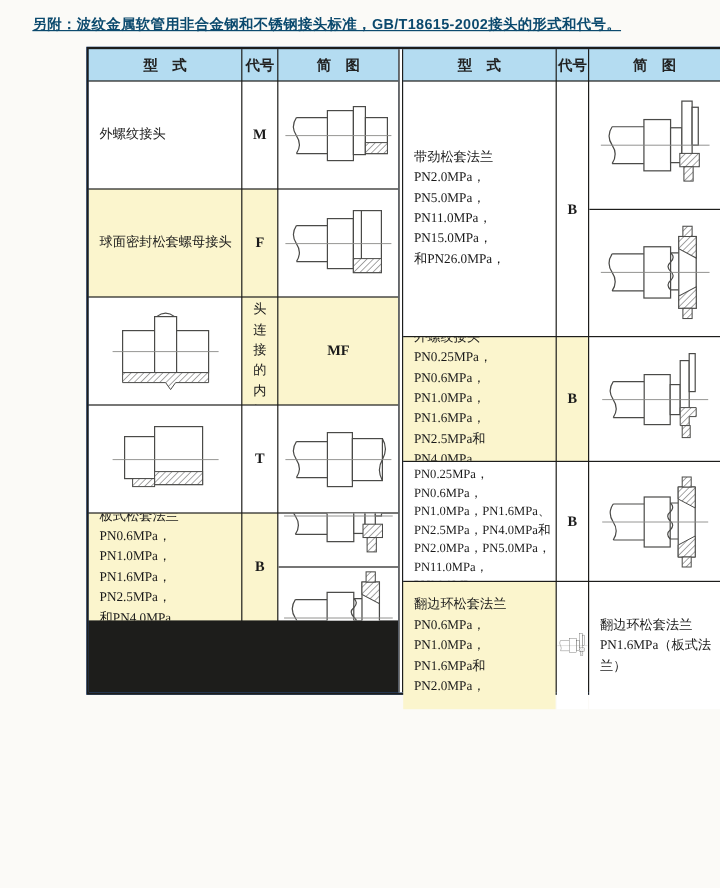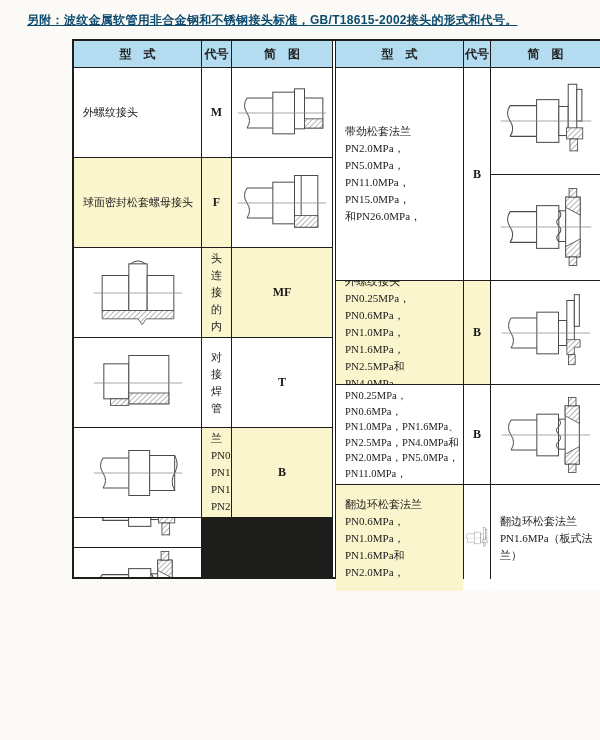--- a/index.html
+++ b/index.html
@@ -118,21 +118,20 @@
             <svg viewBox="0 0 110 96" preserveAspectRatio="xMidYMid meet">
               <rect class="s" x="14" y="25" width="30" height="42"></rect>
               <rect class="s" x="44" y="15" width="48" height="58"></rect>
               <rect class="h" x="44" y="60" width="48" height="13"></rect>
               <rect class="h" x="22" y="67" width="22" height="8"></rect>
               <line class="c" x1="2" y1="48" x2="108" y2="48"></line>
             </svg>
           </div>
       </div>
 
-      <div class="cell type">对接焊管</div>
       <div class="cell code">T</div>
       <div class="cell diag">
         <div class="dg">
             <svg viewBox="0 0 110 96" preserveAspectRatio="xMidYMid meet">
               <path class="s" d="M13 30 q-6 9 0 18 q6 9 0 18 M13 30 h31 M13 66 h31"></path>
               <rect class="s" x="44" y="21" width="25" height="54"></rect>
               <rect class="s" x="69" y="27" width="30" height="42"></rect>
               <path class="s" d="M99 27 q6 10 0 21 q-6 10 0 21"></path>
               <line class="c" x1="2" y1="48" x2="108" y2="48"></line>
             </svg>

